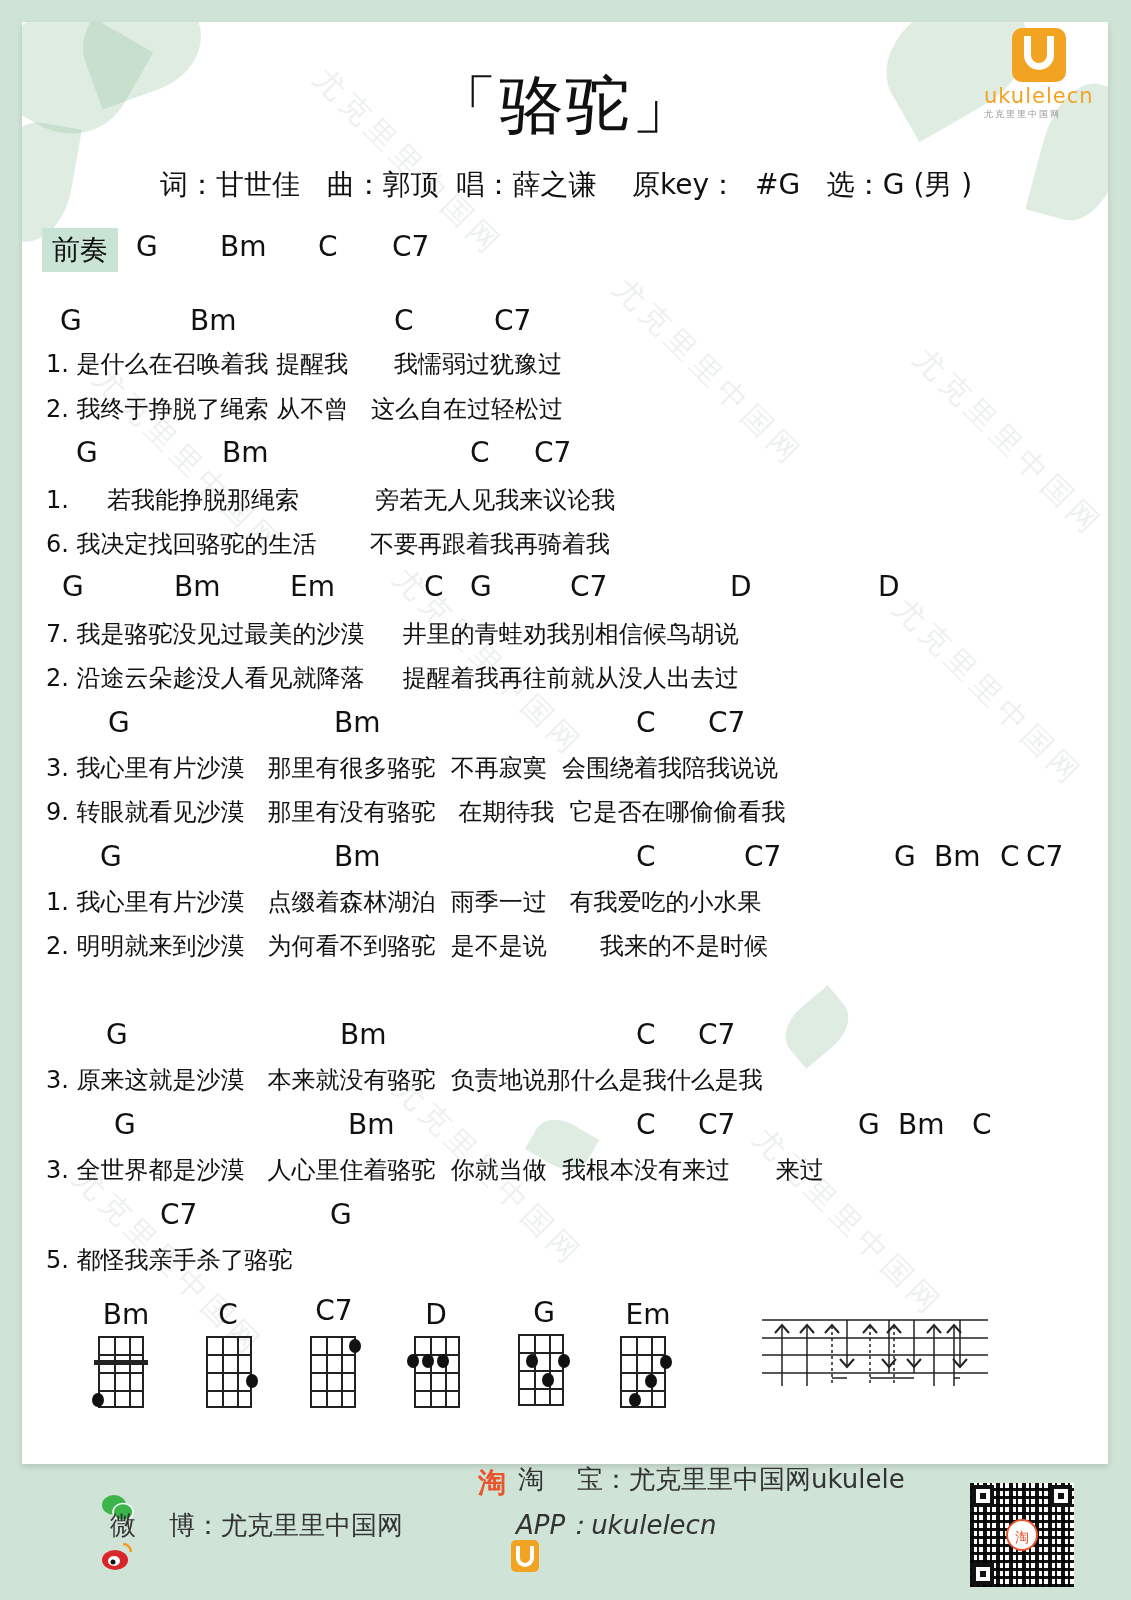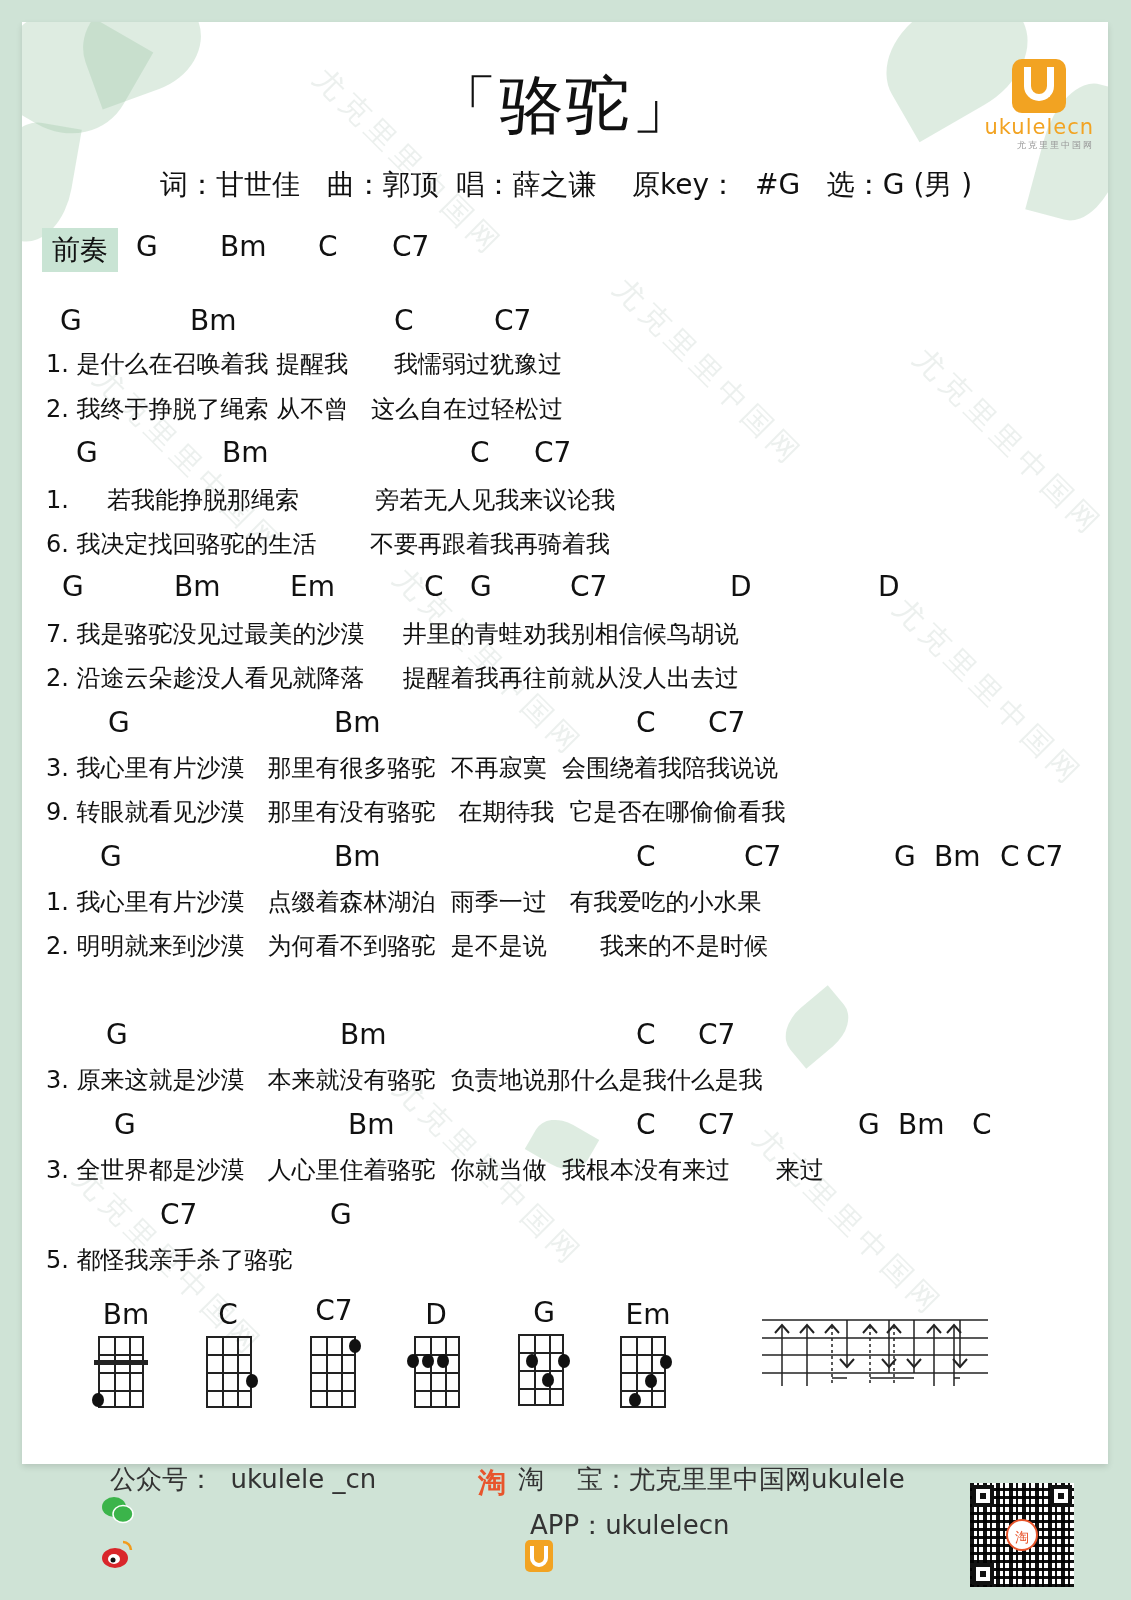--- a/index.html
+++ b/index.html
@@ -1,21 +1,21 @@
 <!DOCTYPE html>
 <html><head>
 <meta charset="utf-8">
 <style>
   html,body{margin:0;padding:0;}
   body{width:1131px;height:1600px;background:#cfe3d6;position:relative;overflow:hidden;font-family:"DejaVu Sans","Liberation Sans",sans-serif;color:#111;}
   .sheet{position:absolute;left:22px;top:22px;width:1086px;height:1442px;background:#fff;box-shadow:0 3px 6px rgba(0,0,0,0.12);overflow:hidden;}
   .leaf{position:absolute;border-radius:50% 0 50% 0;background:rgba(160,200,170,0.35);}
   .wm{position:absolute;color:rgba(150,170,160,0.18);font-size:30px;transform:rotate(45deg);white-space:nowrap;letter-spacing:6px;}
   .title{position:absolute;left:0;width:1131px;top:62px;text-align:center;font-size:64px;letter-spacing:2px;}
-  .logo{position:absolute;left:984px;top:59px;width:110px;text-align:right;}
+  .logo{position:absolute;left:984px;top:28px;width:110px;text-align:left;}
   .logo-box{width:54px;height:54px;margin:0 auto;background:#f2a322;border-radius:10px;position:relative;}
   .logo-u{position:absolute;left:12px;top:8px;width:30px;height:34px;border:7px solid #fff;border-top:none;border-radius:0 0 18px 18px;box-sizing:border-box;}
   .logo-text{color:#f2a322;font-size:21px;letter-spacing:1px;margin-top:2px;}
   .logo-sub{color:#999;font-size:9px;letter-spacing:2px;}
   .meta{position:absolute;top:166px;left:160px;font-size:28px;white-space:pre;}
   .intro{position:absolute;top:228px;left:42px;height:44px;display:flex;align-items:center;}
   .intro-tag{background:#c9e4d4;padding:2px 10px;font-size:28px;height:40px;line-height:40px;}
   .line{position:absolute;white-space:pre;font-size:24px;}
   .chord{position:absolute;font-size:28px;}
   .dg-name{position:absolute;font-size:28px;text-align:center;width:60px;}
@@ -203,37 +203,37 @@
   </g>
 </svg>
 
 <div class="f-item" style="left:68px;top:1462px;">
   <span class="ic">
     <svg width="34" height="32" viewBox="0 0 34 32">
         <ellipse cx="13" cy="13" rx="12" ry="10" fill="#3bb44a"></ellipse>
         <ellipse cx="22" cy="20" rx="10" ry="8.5" fill="#3bb44a" stroke="#fff" stroke-width="1.5"></ellipse>
       </svg>
   </span>
-  <span>公众号：  ukulele _cn</span>
 </div>
 <div class="f-item" style="left:478px;top:1462px;">
   <span class="ic" style="color:#e8552c;font-size:28px;font-weight:bold;width:32px;">淘</span>
   <span>淘    宝：尤克里里中国网ukulele</span>
 </div>
 <div class="f-item" style="left:68px;top:1508px;">
   <span class="ic">
     <svg width="34" height="32" viewBox="0 0 34 32">
         <ellipse cx="14" cy="20" rx="13" ry="10" fill="#d9262b"></ellipse>
         <ellipse cx="13" cy="21" rx="6" ry="5" fill="#fff"></ellipse>
         <circle cx="12" cy="22" r="2.5" fill="#111"></circle>
         <path d="M22 4 a8 8 0 0 1 8 8" stroke="#f29b1c" stroke-width="2.5" fill="none"></path>
       </svg>
   </span>
-</div>
-<div class="f-item" style="left:492px;top:1508px;">
+  <span>微    博：尤克里里中国网</span>
+</div>
+<div class="f-item" style="left:478px;top:1508px;font-style:italic;">
   <span class="ic" style="width:30px;">
     <svg width="28" height="32" viewBox="0 0 28 32">
         <rect x="0" y="0" width="28" height="32" rx="5" fill="#f2a322"></rect>
         <path d="M7 6 v12 a7 7 0 0 0 14 0 v-12" stroke="#fff" stroke-width="4" fill="none"></path>
       </svg>
   </span>
   <span>APP：ukulelecn</span>
 </div>
 
 <div class="qr">

